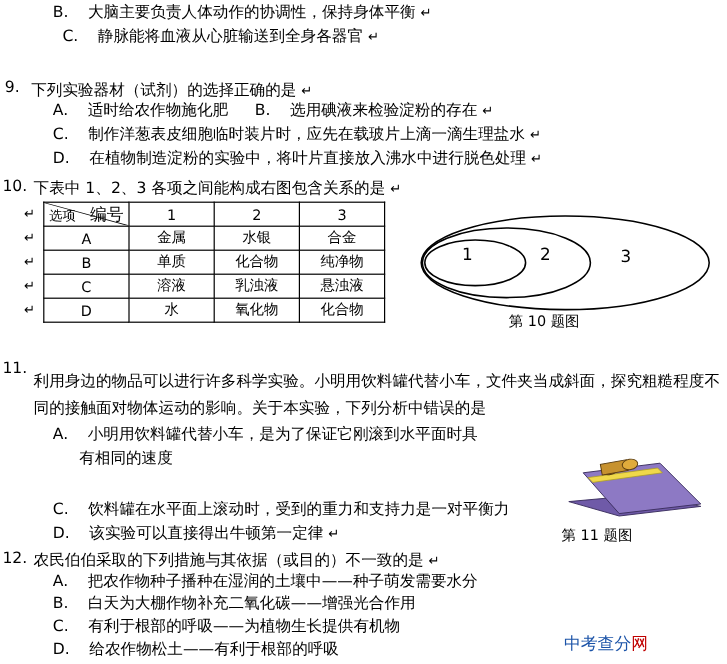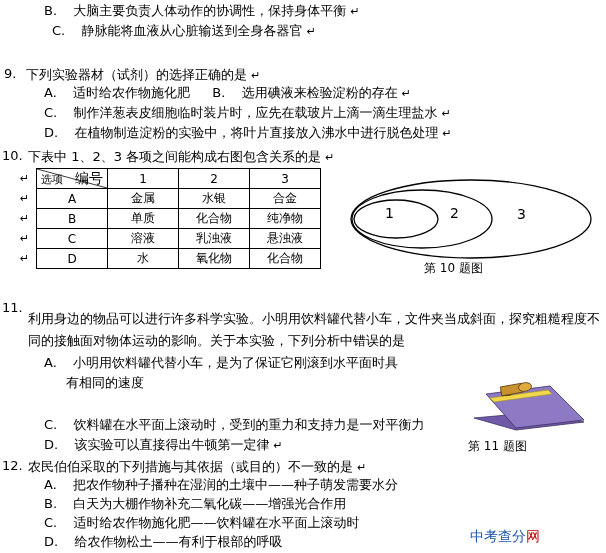--- a/index.html
+++ b/index.html
@@ -228,21 +228,21 @@
     <span>白天为大棚作物补充二氧化碳——增强光合作用</span>
   </div>
   <div class="line opt" style="left:44px; top:478px;">
     <span>A.</span>
     <span style="display:inline-block;width:8px;"></span>
     <span>把农作物种子播种在湿润的土壤中——种子萌发需要水分</span>
   </div>
   <div class="line opt" style="left:44px; top:516px;">
     <span>C.</span>
     <span style="display:inline-block;width:8px;"></span>
-    <span>适时给农作物施化肥——饮料罐在水平面上滚动时</span>
+    <span>有利于根部的呼吸——为植物生长提供有机物</span>
   </div>
   <div class="line opt" style="left:44px; top:535px;">
     <span>D.</span>
     <span style="display:inline-block;width:8px;"></span>
     <span>给农作物松土——有利于根部的呼吸</span>
   </div>
 
   <div class="watermark" style="left:470px; top:528px;">
     <span>中考查分</span><span class="wm-red">网</span>
   </div>

